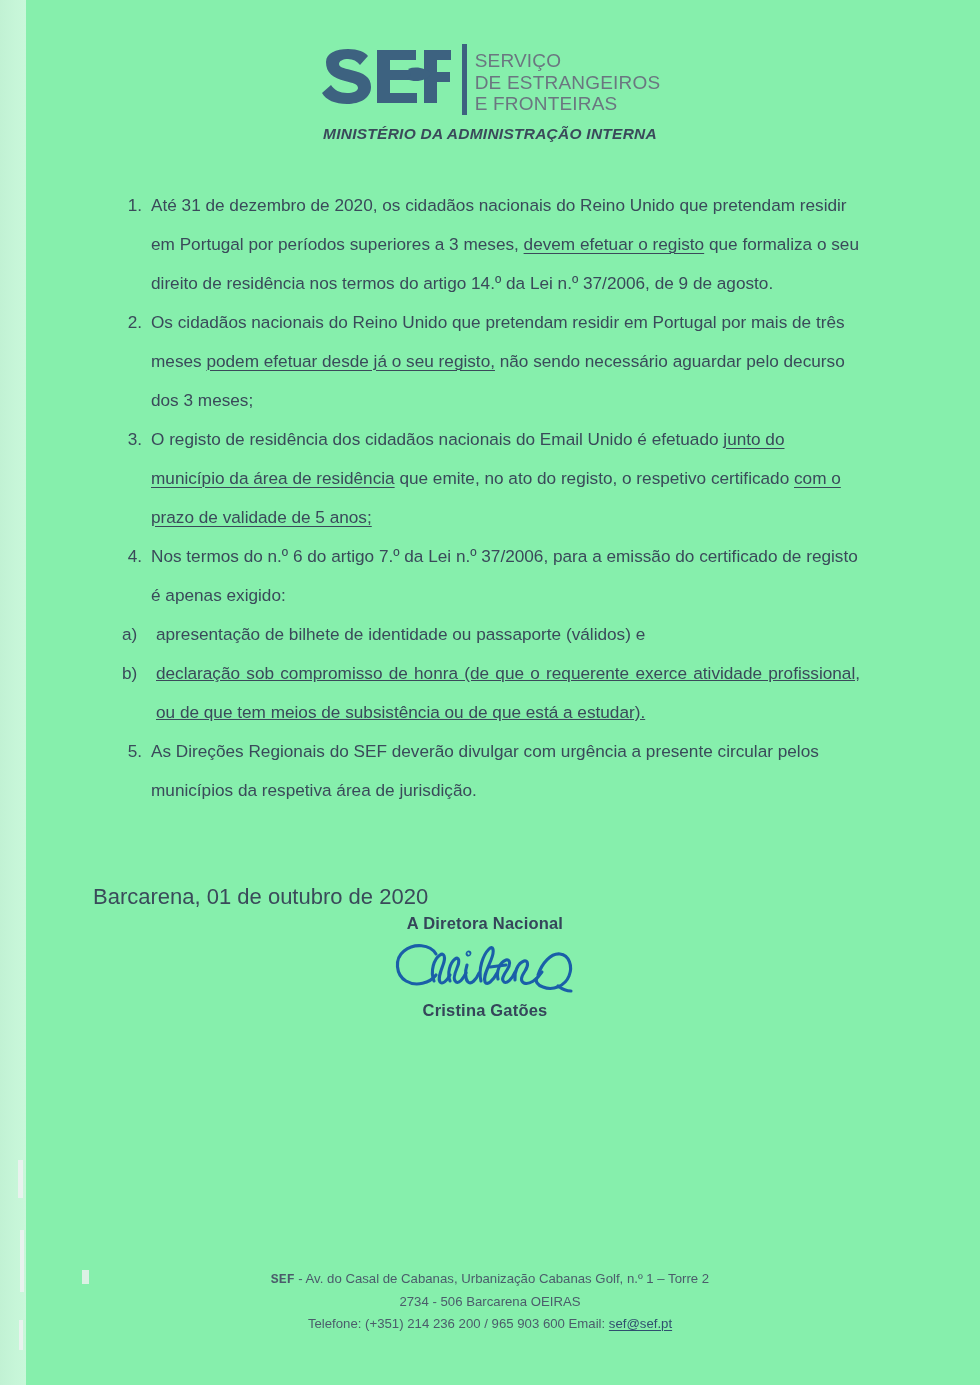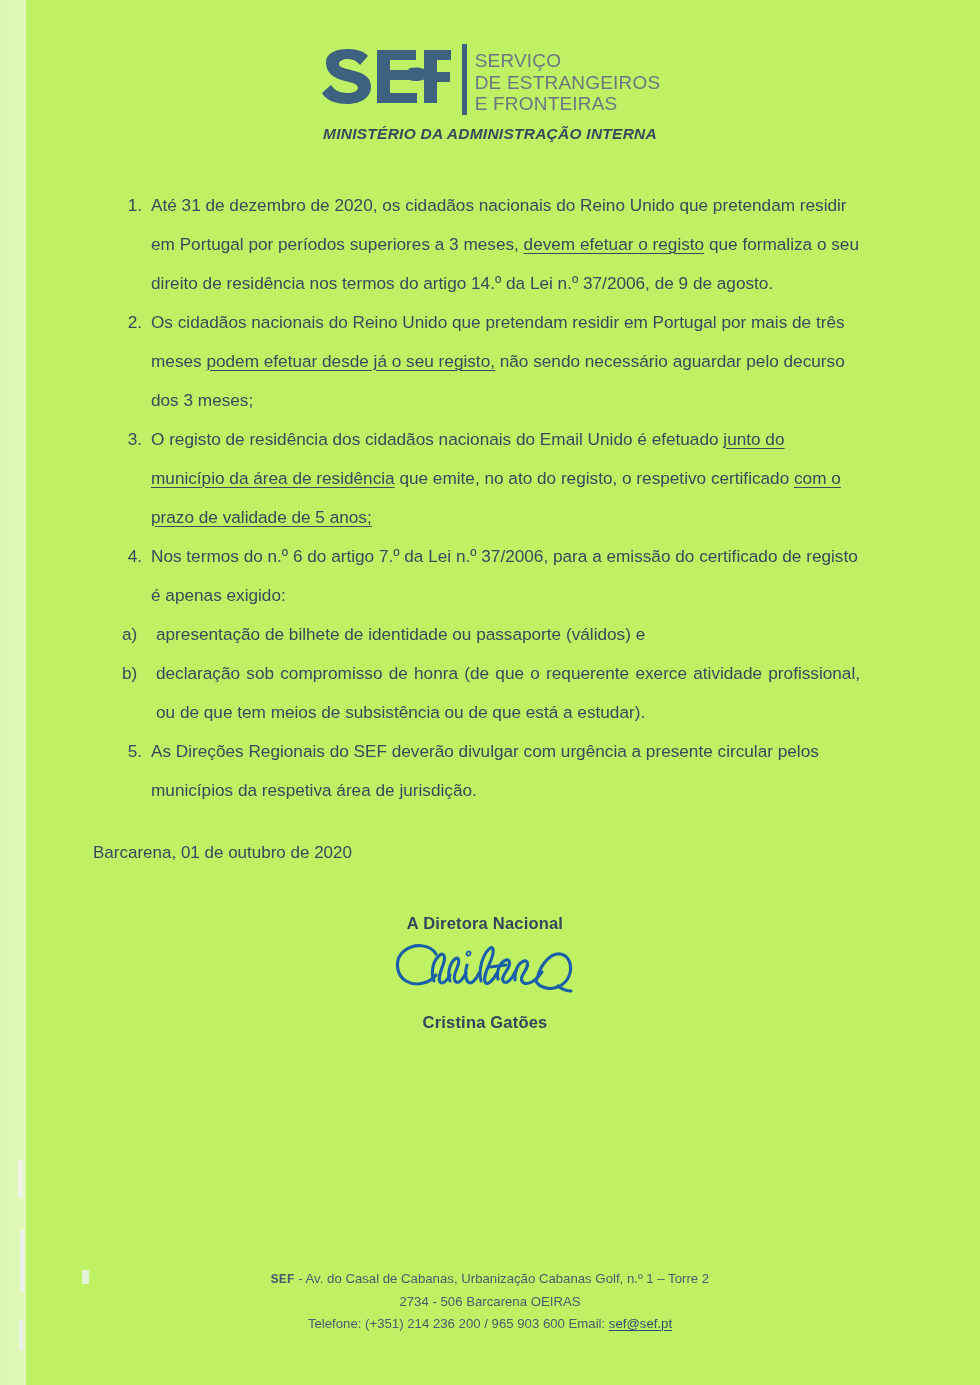--- a/index.html
+++ b/index.html
@@ -12,21 +12,21 @@
     height: 1385px;
     position: relative;
     font-family: "Liberation Sans", sans-serif;
     color: #3a4a5a;
     overflow: hidden;
   }
 
   .page {
     position: absolute;
     inset: 0;
-    background: #bef264;
+    background: #86efac;
   }
 
   
   .scan-edge-left {
     position: absolute;
     left: 0; top: 0;
     width: 26px; height: 100%;
     background: linear-gradient(90deg, #f2f3f4 0%, #fbfbfc 60%, #ffffff 100%);
     opacity: .55;
     pointer-events: none;
@@ -114,33 +114,34 @@
     text-align: left;
     padding-right: 0;
     margin-left: 2px;
   }
   .item-text {
     flex: 1 1 auto;
   }
   .item-text.justify {
     text-align: justify;
     text-justify: inter-word;
+    text-decoration: underline;
   }
   .item-text u {
     text-decoration-line: underline;
     text-underline-offset: 3px;
     text-decoration-thickness: 1px;
   }
 
   
   .place-date {
     position: absolute;
-    top: 838px;
+    top: 882px;
     left: 93px;
-    font-size: 17px;
+    font-size: 22px;
     line-height: 30px;
   }
   .sign-block {
     position: absolute;
     top: 914px;
     left: 0;
     width: 100%;
     text-align: center;
   }
   .sign-inner {
@@ -156,21 +157,21 @@
   }
   .sign-svg {
     display: block;
     margin: 4px auto 0;
   }
   .sign-name {
     font-size: 16.5px;
     font-weight: 700;
     letter-spacing: .2px;
     color: #35455a;
-    margin-top: 14px;
+    margin-top: 2px;
   }
 
   
   .footer {
     position: absolute;
     bottom: 50px;
     left: 0;
     width: 100%;
     text-align: center;
     color: #4b5c6b;

